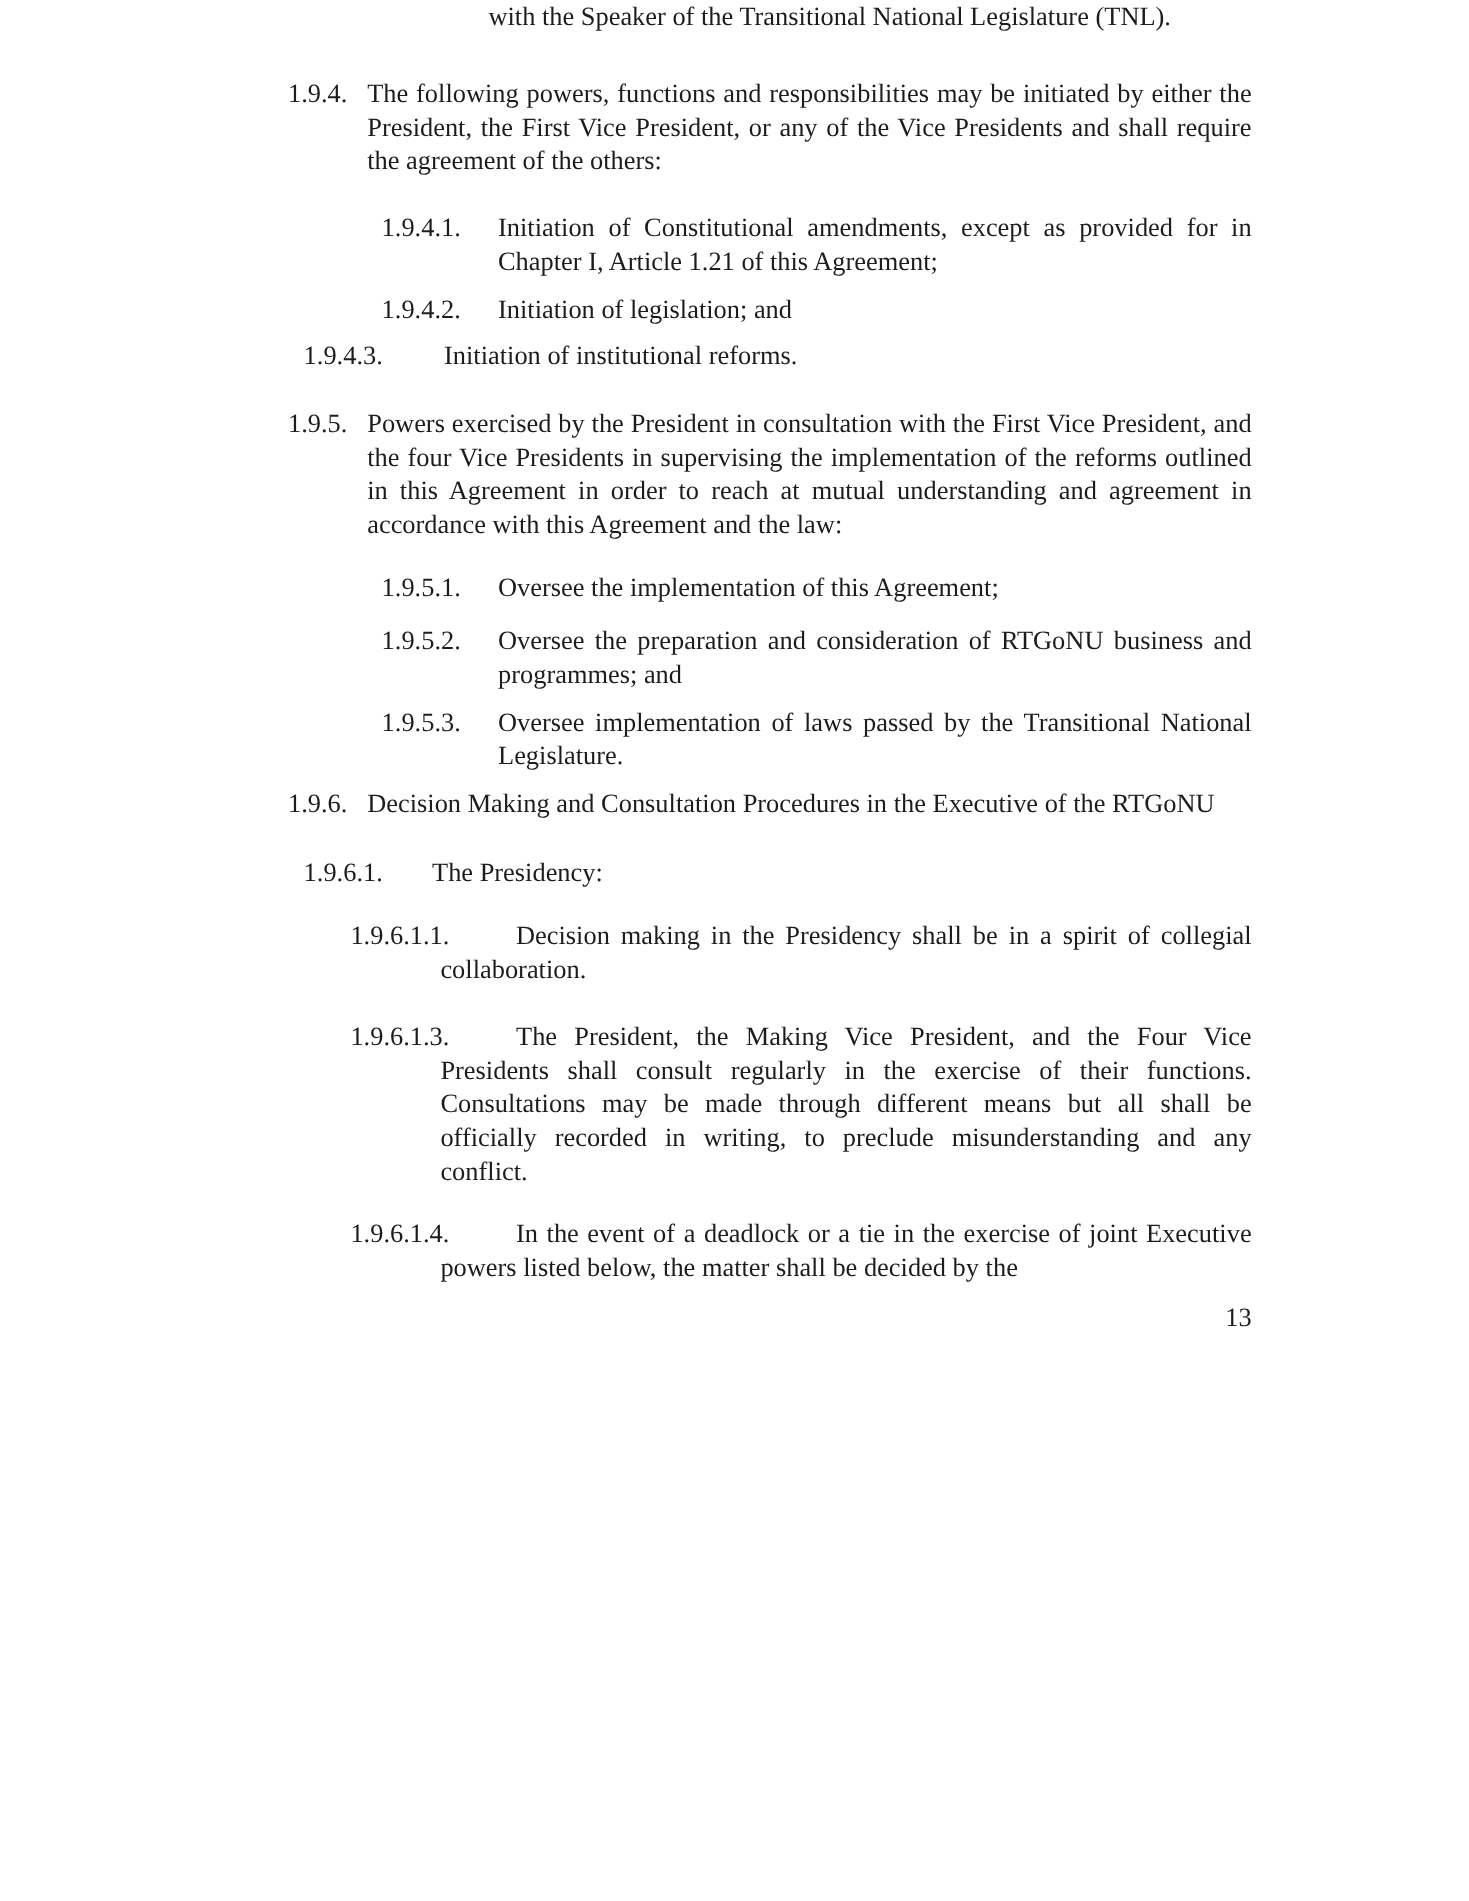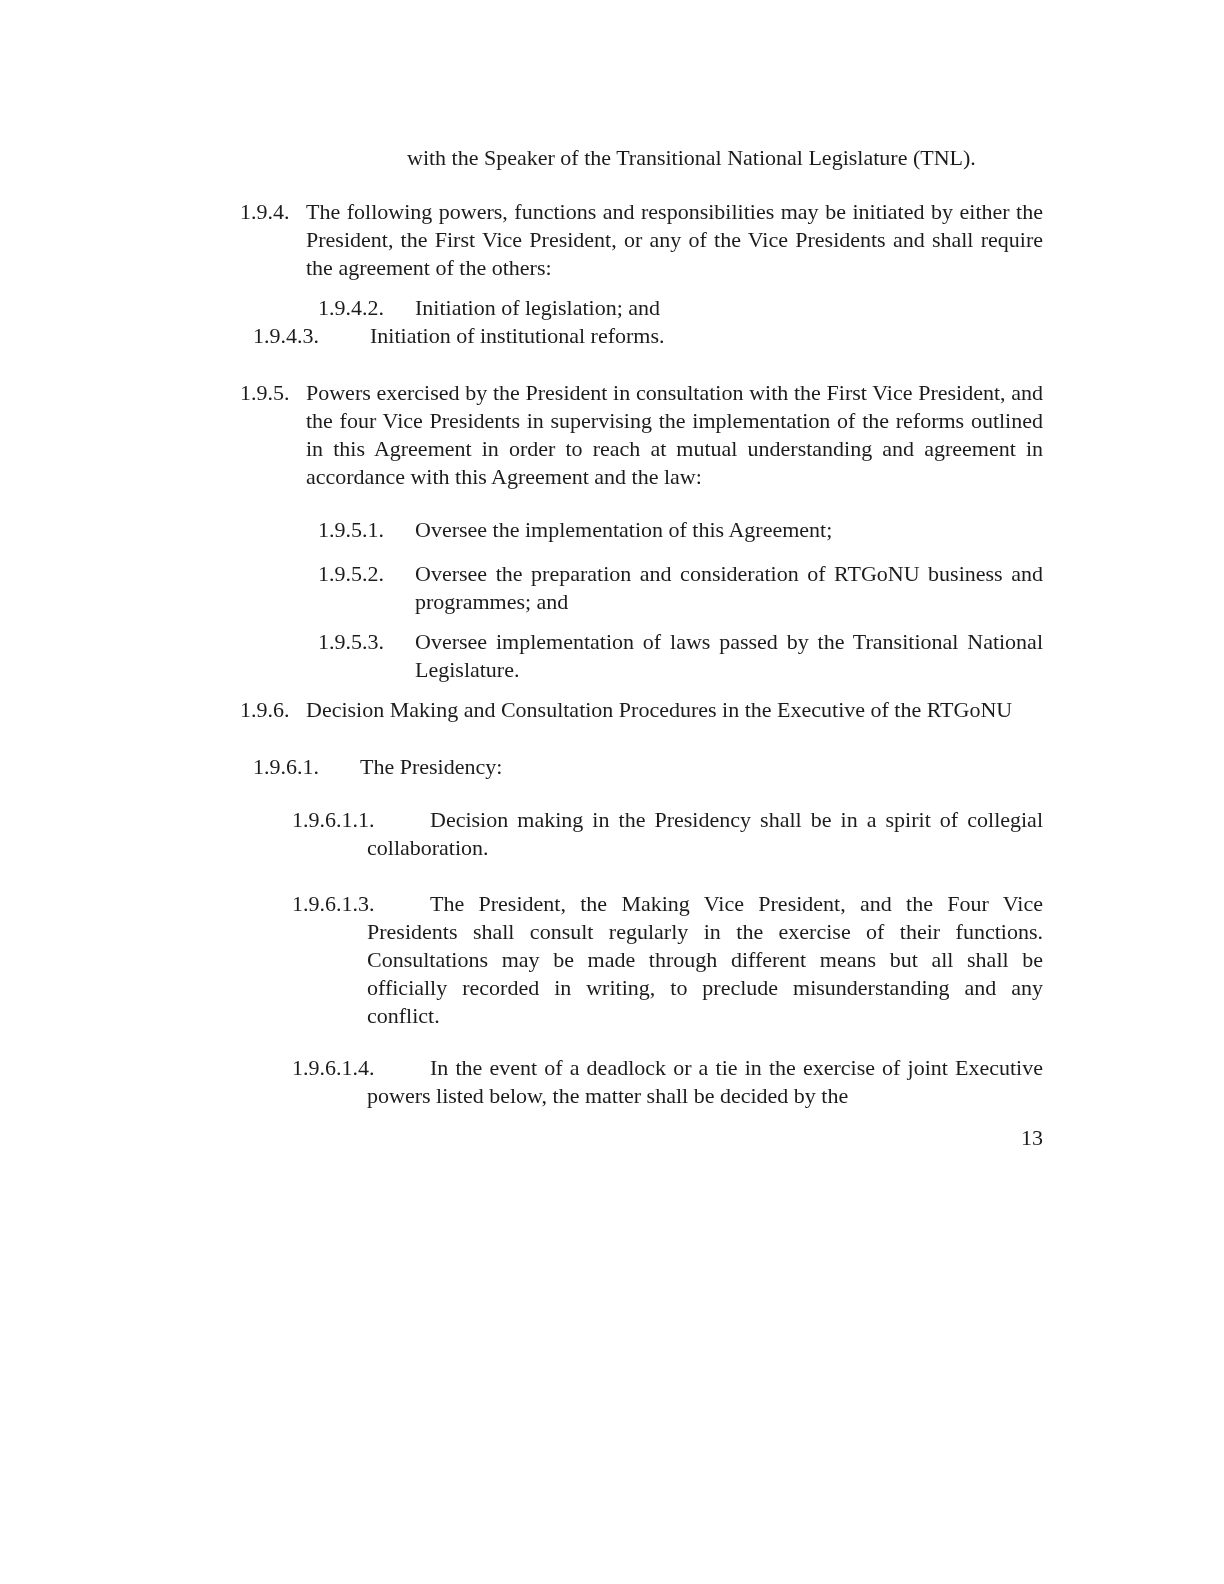--- a/index.html
+++ b/index.html
@@ -13,21 +13,20 @@
     position: relative;
     font-family: "Liberation Serif", "DejaVu Serif", serif;
     color: #1c1c1c;
     overflow: hidden;
   }
   .page {
     position: absolute;
     left: 240px;
     top: 0;
     width: 803px;
-    padding-top: 144px;
     font-size: 22px;
     line-height: 28px;
   }
   .item {
     position: relative;
   }
   .num {
     position: absolute;
     top: 0;
     left: 0;
@@ -61,32 +60,36 @@
 </style>
 </head>
 <body>
 
 <div class="page">
 
   <div class="item cont">
     <span class="body">with the Speaker of the Transitional National Legislature (TNL).</span>
   </div>
 
-  <div class="item l1" style="margin-top:26px">
+  <div class="item l1" style="margin-top:36px">
     <span class="num">1.9.4.</span>
     <span class="body">The following powers, functions and responsibilities may be initiated by either the President, the First Vice President, or any of the Vice Presidents and shall require the agreement of the others:</span>
   </div>
 
+  <div class="item l2" style="margin-top:28px">
+    <span class="num">1.9.4.1.</span>
+    <span class="body">Initiation of Constitutional amendments, except as provided for in Chapter I, Article 1.21 of this Agreement;</span>
+  </div>
 
   <div class="item l2" style="margin-top:12px">
     <span class="num">1.9.4.2.</span>
     <span class="body">Initiation of legislation; and</span>
   </div>
 
-  <div class="item l2out" style="">
+  <div class="item l2out" style="margin-top:10px">
     <span class="num">1.9.4.3.</span>
     <span class="body">Initiation of institutional reforms.</span>
   </div>
 
   <div class="item l1" style="margin-top:29px">
     <span class="num">1.9.5.</span>
     <span class="body">Powers exercised by the President in consultation with the First Vice President, and the four Vice Presidents in supervising the implementation of the reforms outlined in this Agreement in order to reach at mutual understanding and agreement in accordance with this Agreement and the law:</span>
   </div>
 
   <div class="item l2" style="margin-top:25px">

